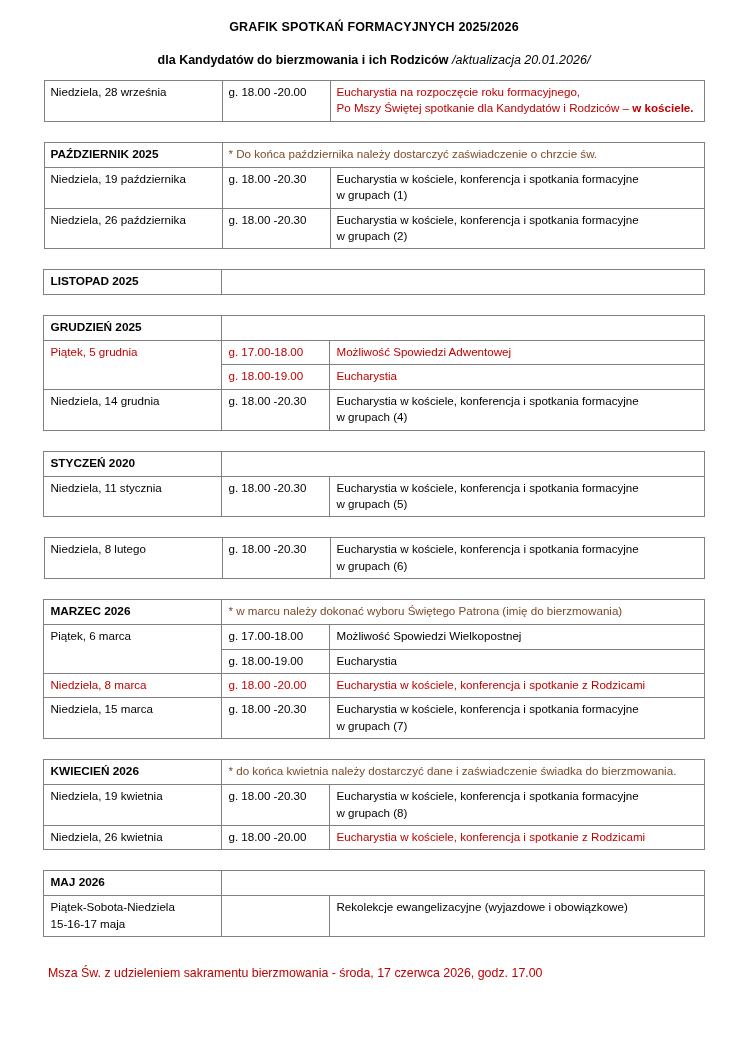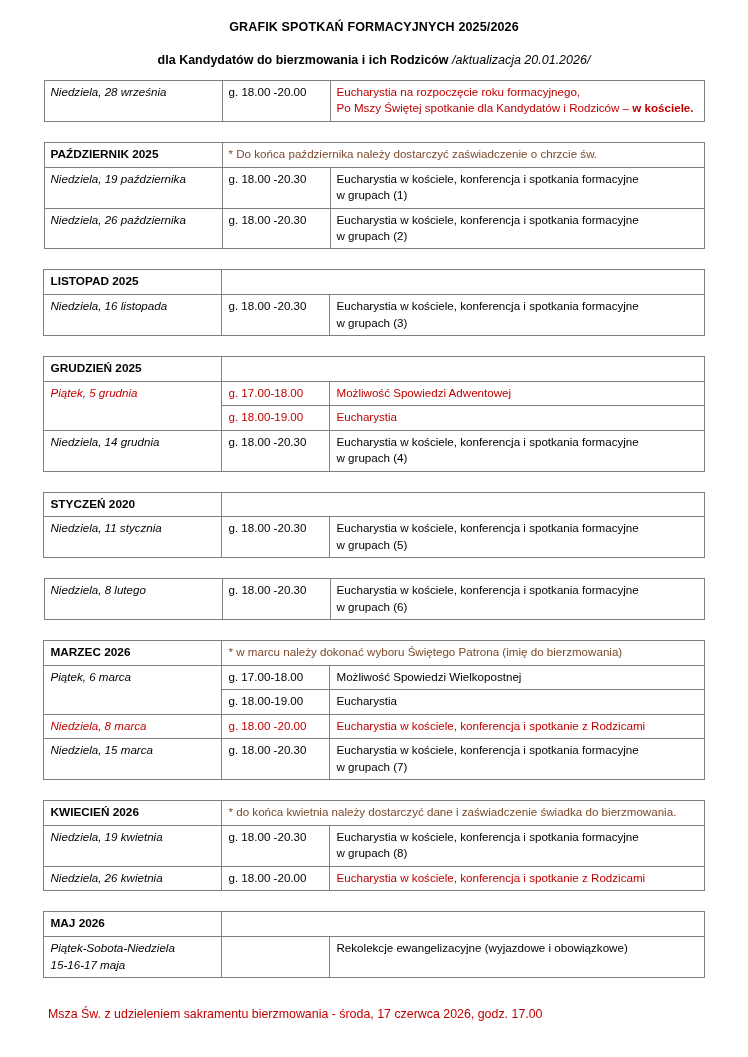--- a/index.html
+++ b/index.html
@@ -64,21 +64,21 @@
   }
   col.c-date { width: 178px; }
   col.c-time { width: 108px; }
   col.c-desc { width: 374px; }
 
   .month-name {
     font-weight: bold;
     font-size: 11.8px;
     white-space: nowrap;
   }
-  .cell-date { white-space: nowrap; font-style: italic; }
+  .cell-date { white-space: nowrap; }
   .cell-time { white-space: nowrap; margin-top: 28px; }
   .note {
     color: #7b4a2a;
   }
   .red {
     color: #c00000;
   }
   .bold { font-weight: bold; }
   .midv { vertical-align: middle; }
   .empty { }
@@ -154,25 +154,20 @@
         <colgroup>
           <col class="c-date">
           <col class="c-time">
           <col class="c-desc">
         </colgroup>
         <tbody>
           <tr>
             <td class="month-name">LISTOPAD 2025</td>
             <td class="empty" colspan="2">&nbsp;</td>
           </tr>
-          <tr>
-            <td class="cell-date"><span>Niedziela, 16 listopada</span></td>
-            <td class="cell-time"><span>g. 18.00 -20.30</span></td>
-            <td class=""><span>Eucharystia w kościele, konferencja i spotkania formacyjne</span><br><span>w grupach (3)</span></td>
-          </tr>
         </tbody>
       </table>
       <div class="spacer"></div>
       <table class="month-block">
         <colgroup>
           <col class="c-date">
           <col class="c-time">
           <col class="c-desc">
         </colgroup>
         <tbody>

